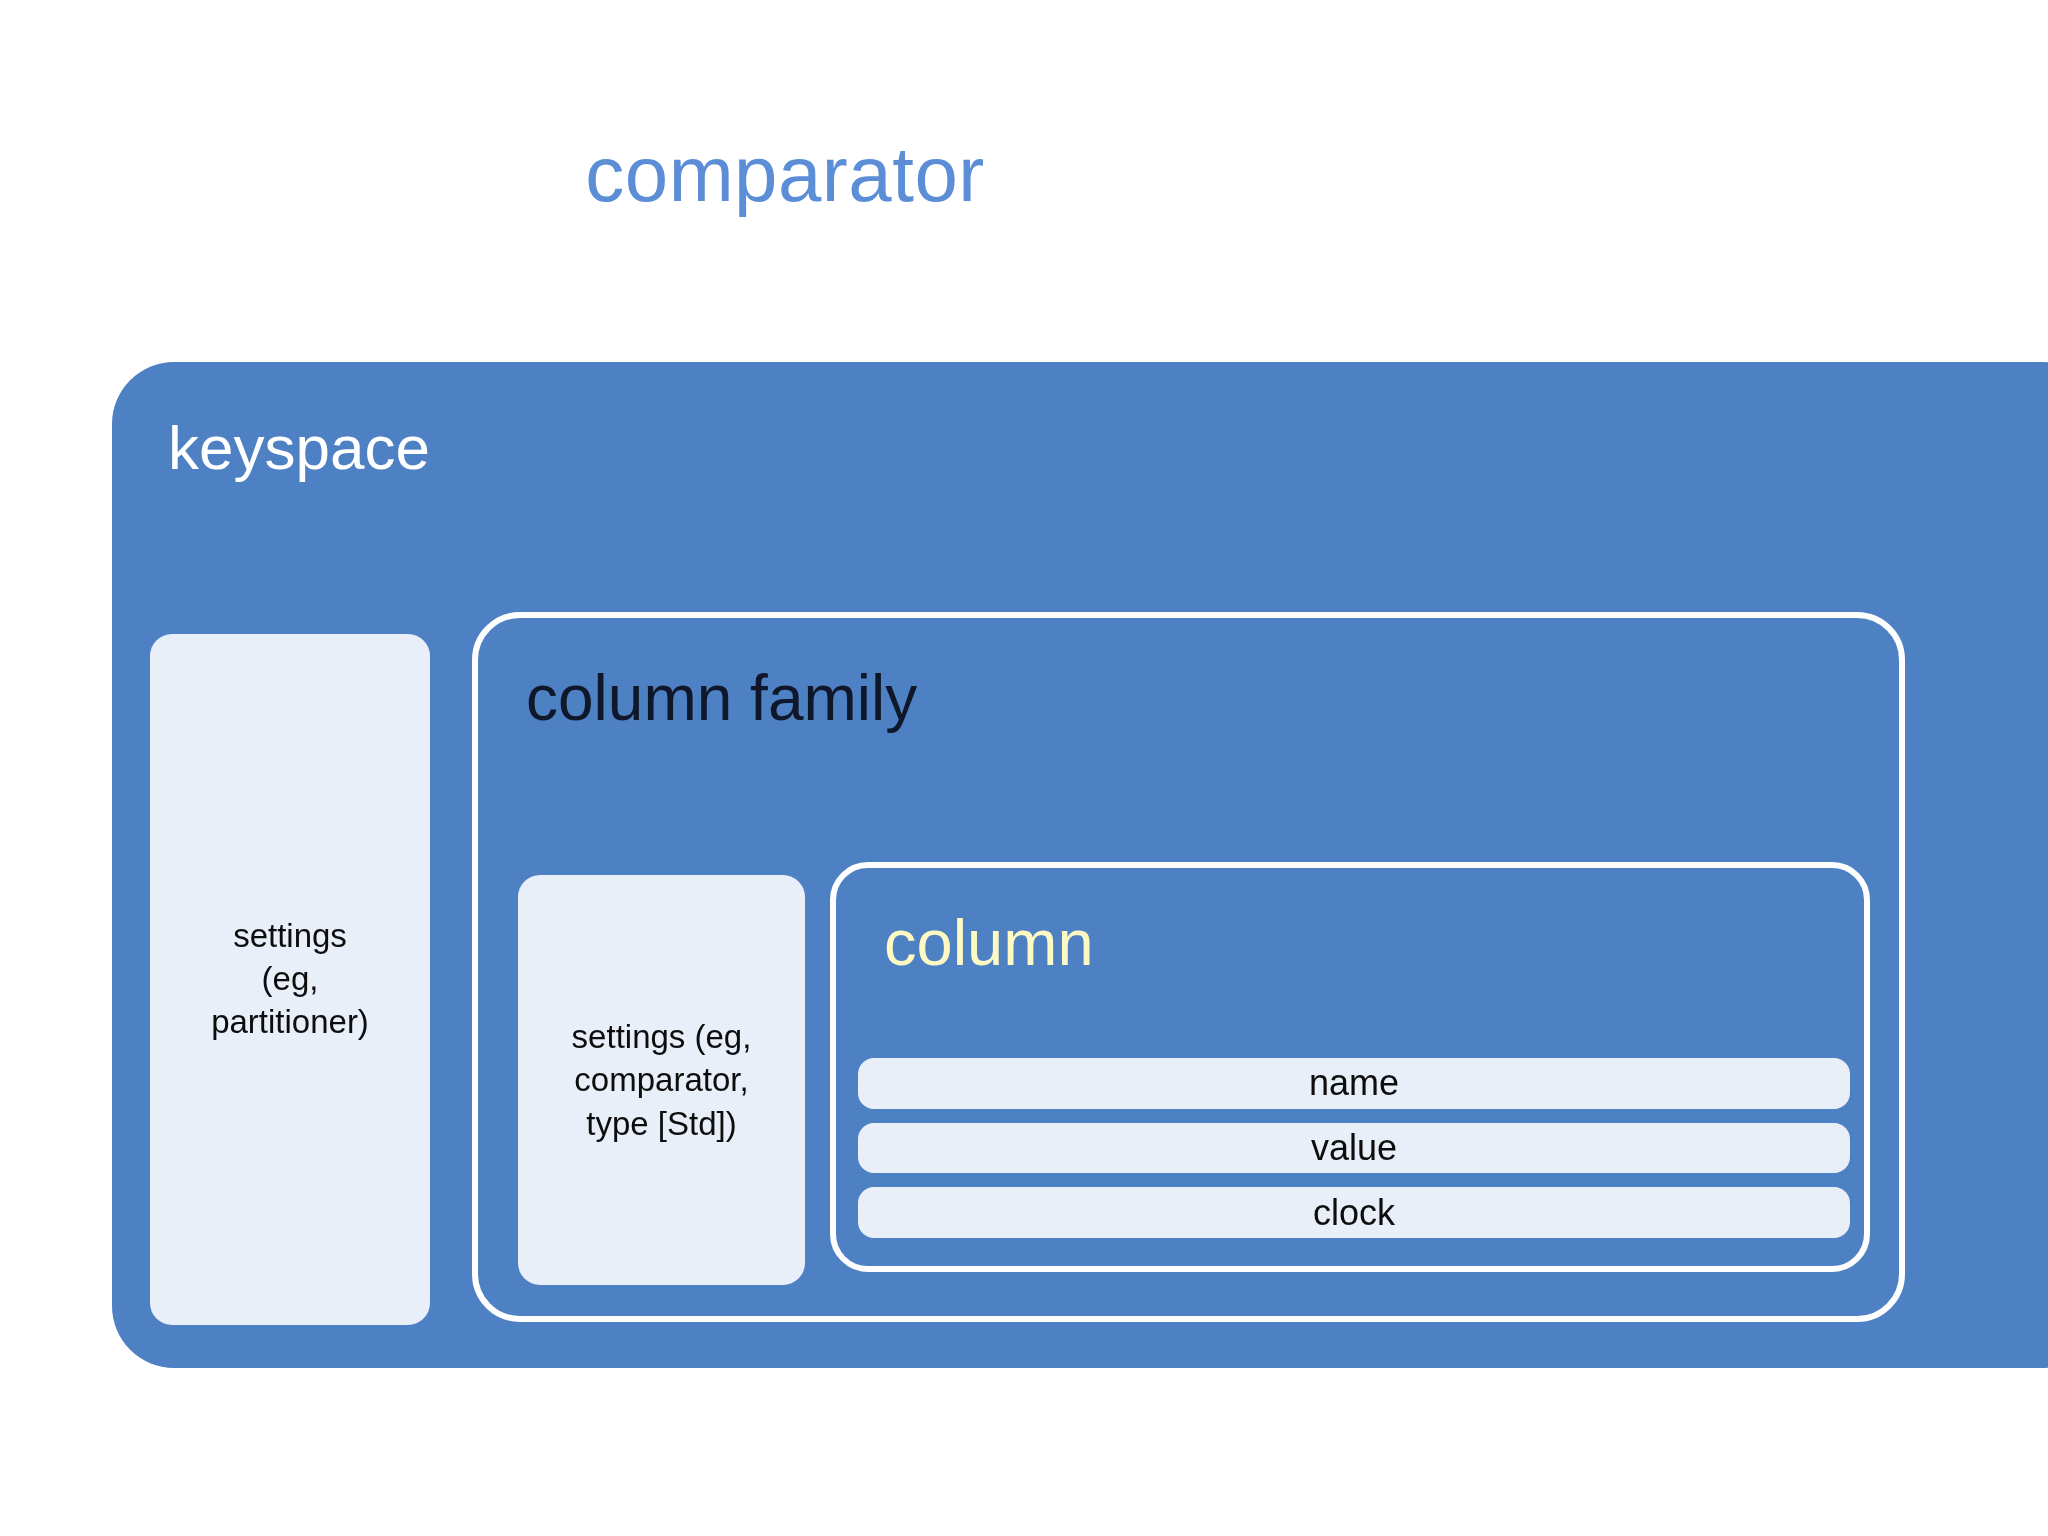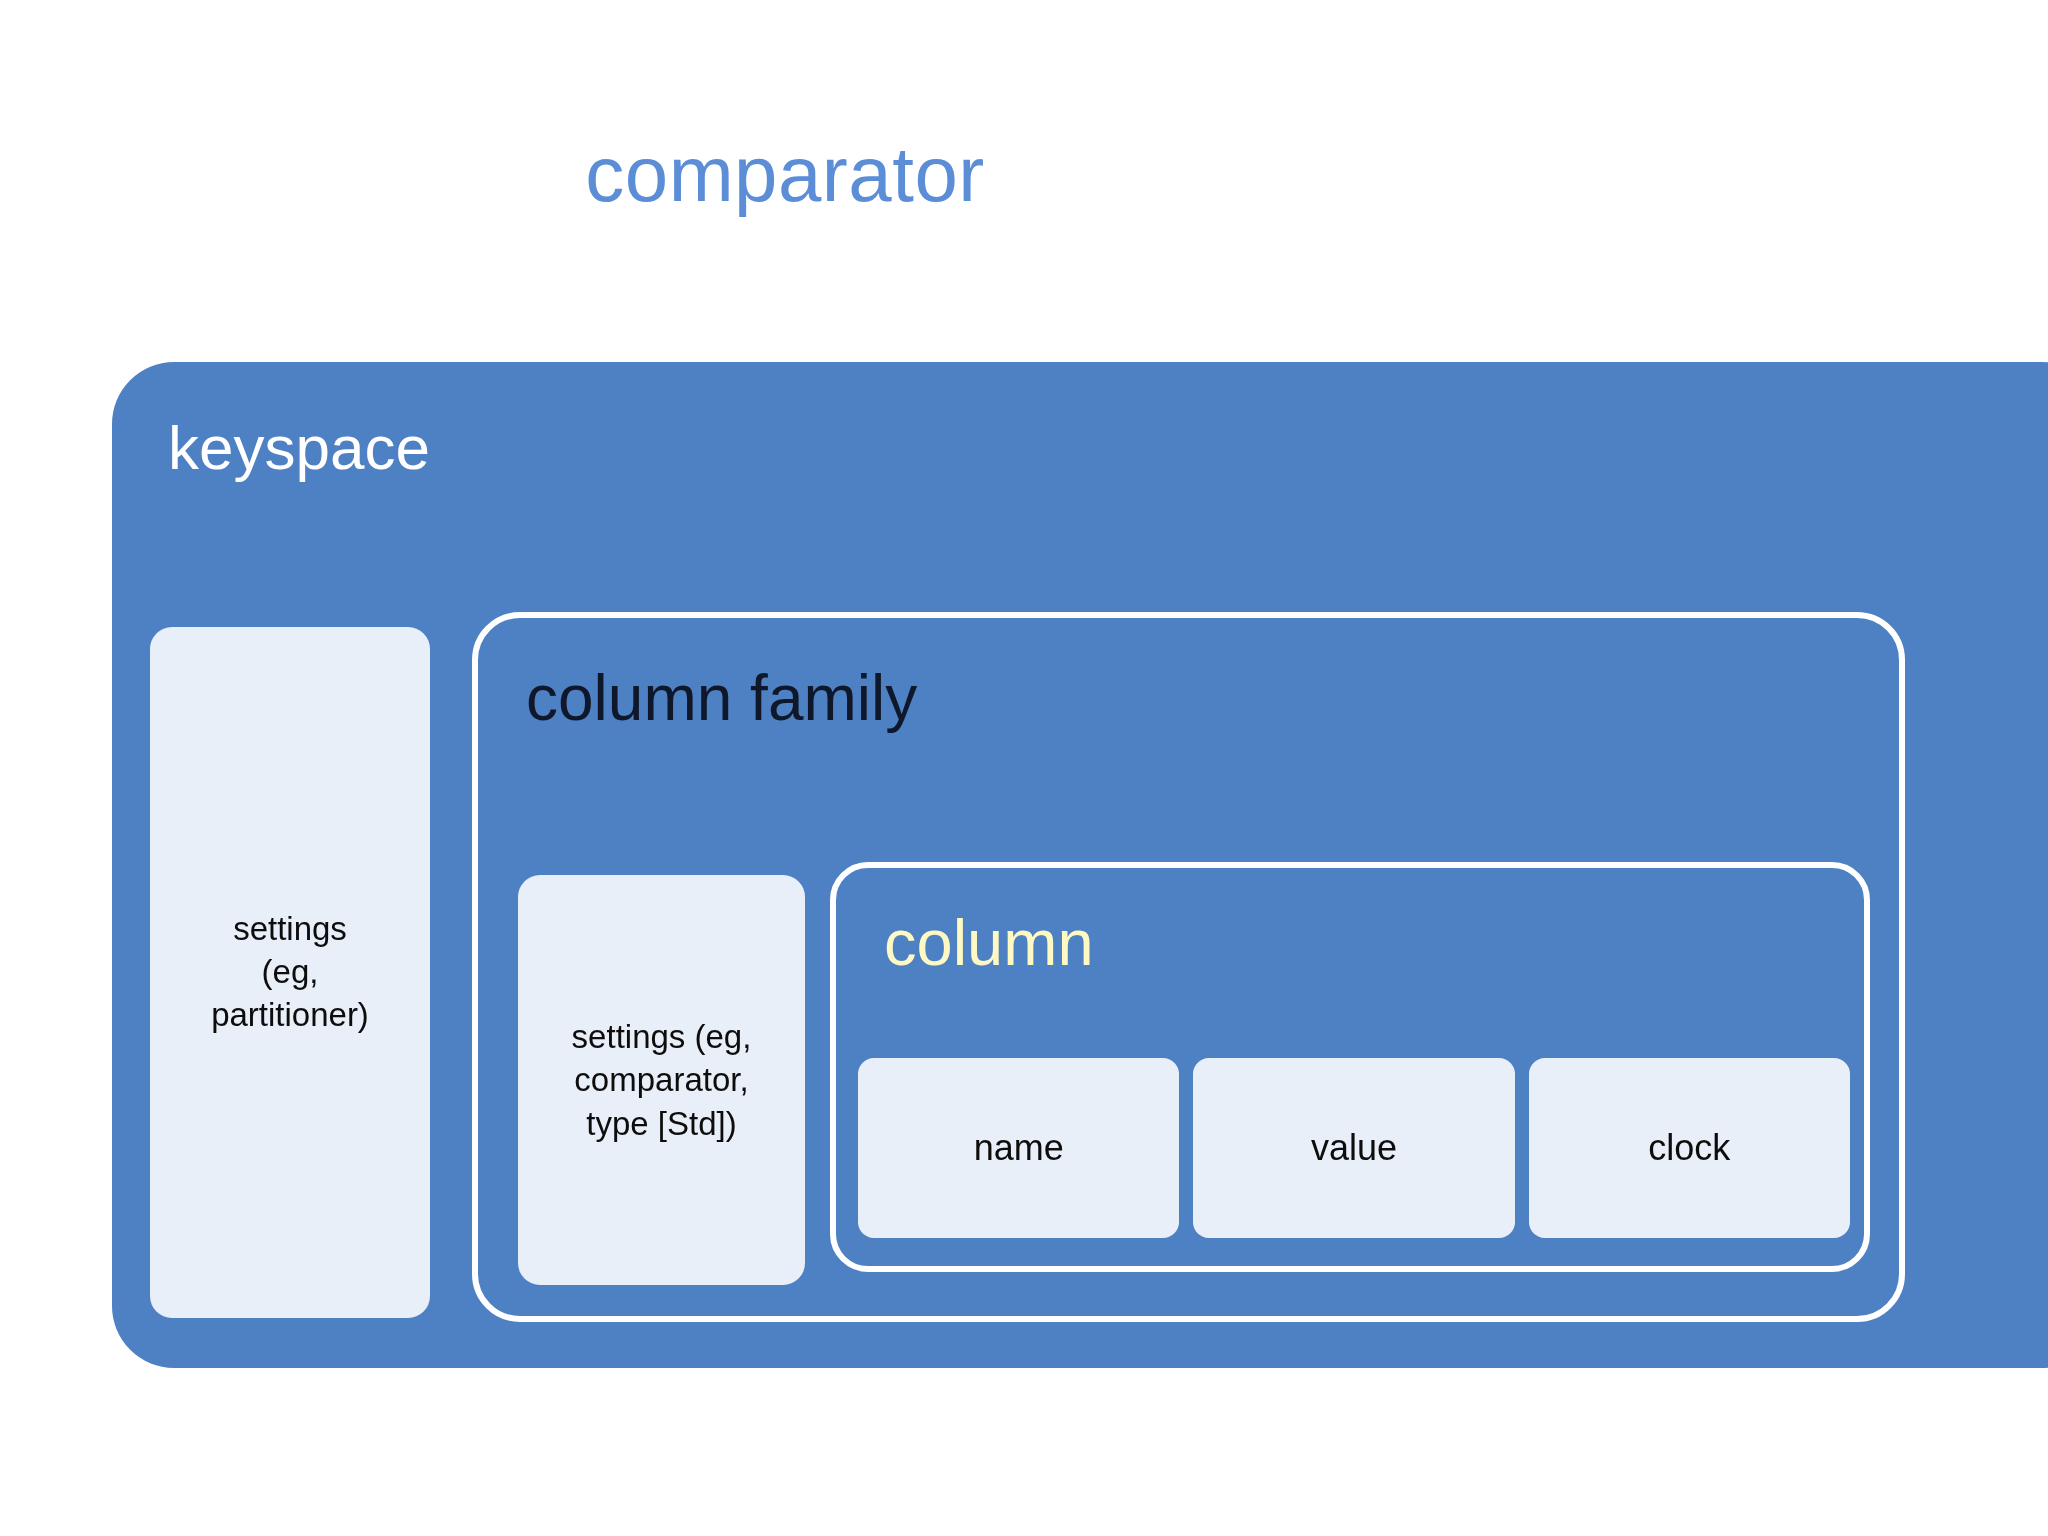--- a/index.html
+++ b/index.html
@@ -58,21 +58,21 @@
     line-height: 1;
     color: #ffffff;
     font-weight: 400;
     white-space: nowrap;
   }
 
   
   .settings-keyspace {
     position: absolute;
     left: 38px;
-    top: 265px;
+    top: 272px;
     width: 280px;
     height: 691px;
     background: #e9eff8;
     border-radius: 22px;
     display: flex;
     align-items: center;
     justify-content: center;
     box-sizing: border-box;
     padding: 6px 10px;
   }
@@ -157,20 +157,21 @@
 
   
   .field-row {
     position: absolute;
     left: 22px;
     top: 190px;
     width: 992px;
     height: 180px;
     display: flex;
     gap: 14px;
+    flex-direction: column;
   }
   .field-chip {
     flex: 1 1 0;
     background: #e9eff8;
     border-radius: 16px;
     display: flex;
     align-items: center;
     justify-content: center;
     font-size: 36px;
     color: #0d0d0d;

